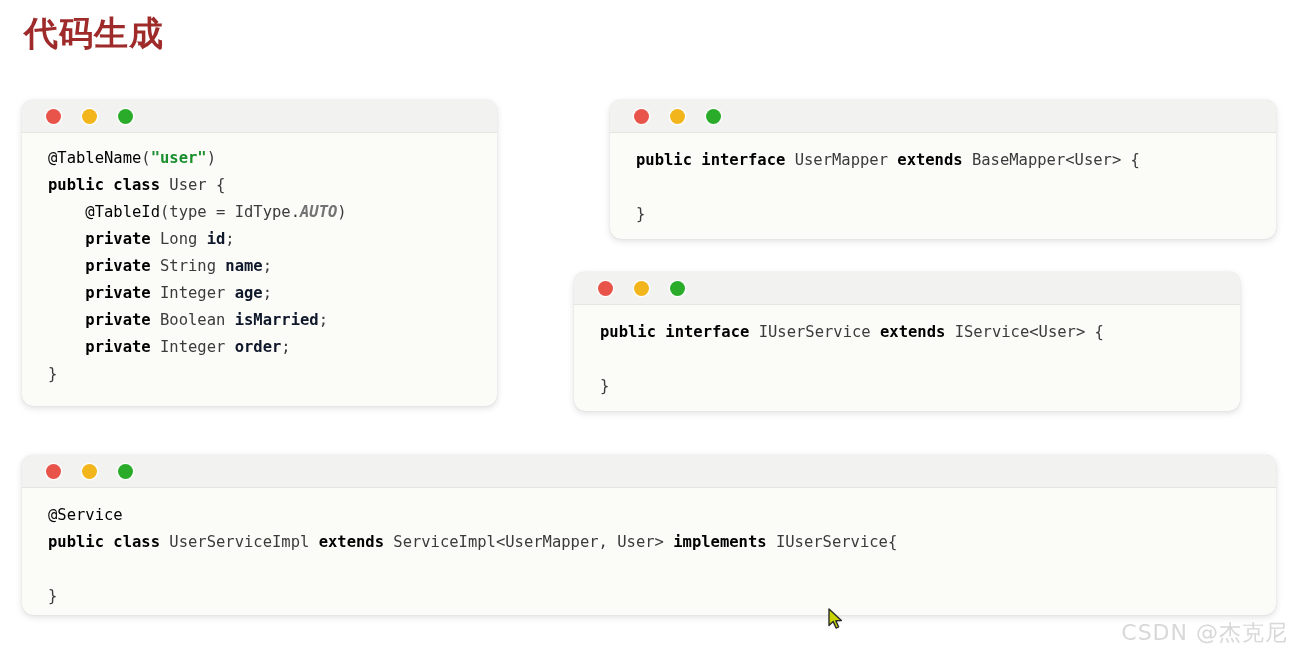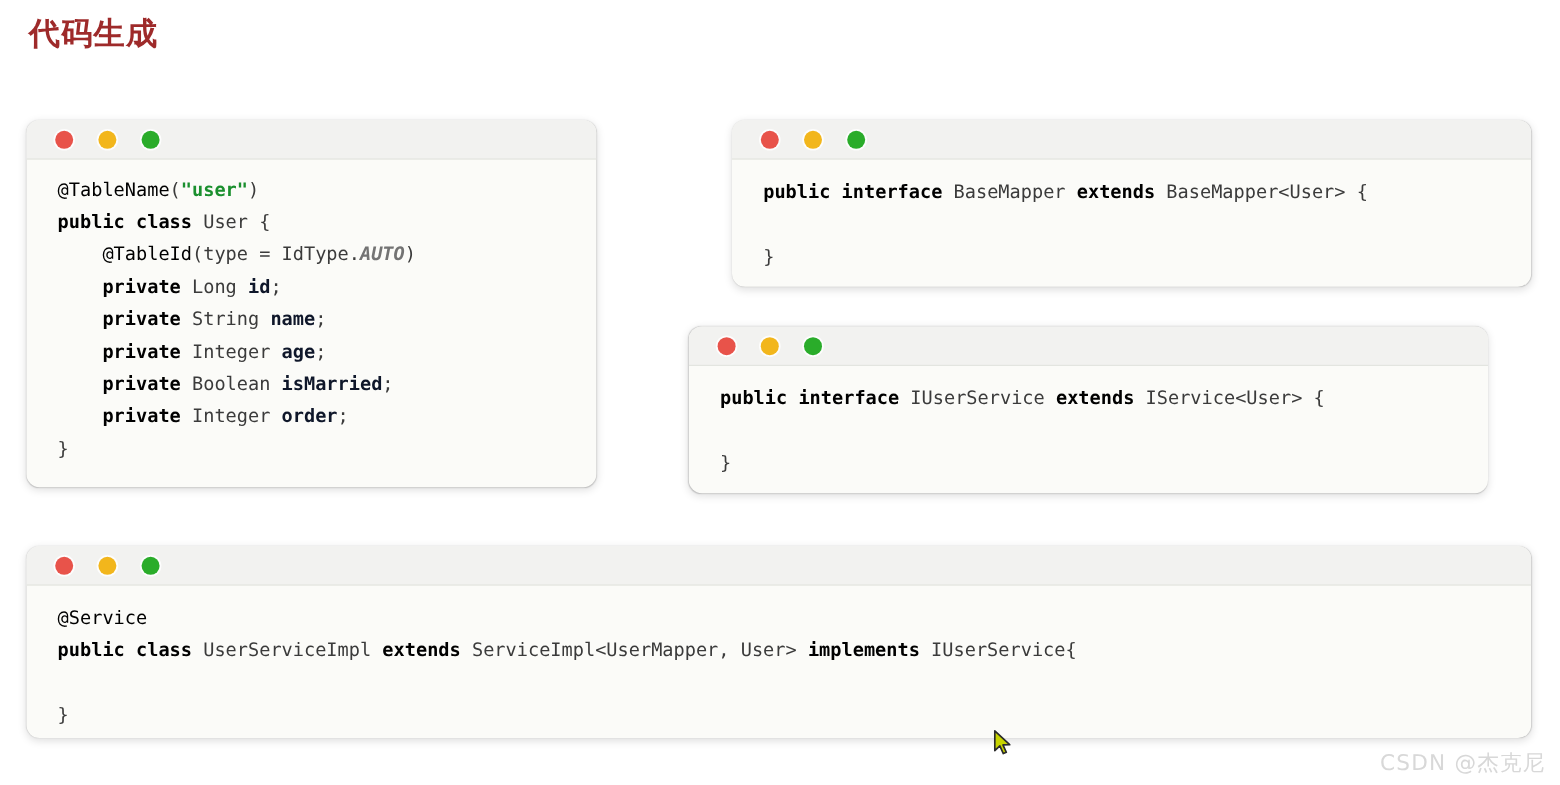--- a/index.html
+++ b/index.html
@@ -14,21 +14,21 @@
     overflow: hidden;
     font-family: "Liberation Sans", sans-serif;
   }
 
   
   #page-title {
     position: absolute;
     left: 24px;
     top: 11px;
     font-family: "DejaVu Sans", sans-serif;
-    font-size: 26px;
+    font-size: 34px;
     font-weight: bold;
     color: #9e2a2a;
     letter-spacing: 1px;
     white-space: nowrap;
   }
 
   
   .code-card {
     position: absolute;
     background: #fbfbf8;
@@ -89,21 +89,21 @@
 
   #card-impl          { left: 22px;  top: 455px; width: 1254px; height: 160px; }
   #card-impl .card-body   { padding-top: 14px; }
 
   
   #watermark {
     position: absolute;
     right: 12px;
     bottom: 6px;
     font-family: "DejaVu Sans", sans-serif;
-    font-size: 18px;
+    font-size: 22px;
     color: #d8d8d8;
     letter-spacing: 1px;
     white-space: nowrap;
     user-select: none;
   }
 
   
   #mouse-cursor {
     position: absolute;
     left: 828px;
@@ -126,21 +126,21 @@
   </div>
   <div class="card-body"><div class="code-line"><span class="tok-anno">@TableName</span><span class="tok-plain">(</span><span class="tok-string">"user"</span><span class="tok-plain">)</span></div><div class="code-line"><span class="tok-kw">public class </span><span class="tok-plain">User {</span></div><div class="code-line"><span class="tok-plain">    </span><span class="tok-anno">@TableId</span><span class="tok-plain">(type = IdType.</span><span class="tok-const">AUTO</span><span class="tok-plain">)</span></div><div class="code-line"><span class="tok-plain">    </span><span class="tok-kw">private </span><span class="tok-plain">Long </span><span class="tok-field">id</span><span class="tok-plain">;</span></div><div class="code-line"><span class="tok-plain">    </span><span class="tok-kw">private </span><span class="tok-plain">String </span><span class="tok-field">name</span><span class="tok-plain">;</span></div><div class="code-line"><span class="tok-plain">    </span><span class="tok-kw">private </span><span class="tok-plain">Integer </span><span class="tok-field">age</span><span class="tok-plain">;</span></div><div class="code-line"><span class="tok-plain">    </span><span class="tok-kw">private </span><span class="tok-plain">Boolean </span><span class="tok-field">isMarried</span><span class="tok-plain">;</span></div><div class="code-line"><span class="tok-plain">    </span><span class="tok-kw">private </span><span class="tok-plain">Integer </span><span class="tok-field">order</span><span class="tok-plain">;</span></div><div class="code-line"><span class="tok-plain">}</span></div></div>
 </div>
 
 <div class="code-card" id="card-mapper">
   <div class="card-titlebar">
     <span class="dot dot-red"></span>
     <span class="dot dot-yellow"></span>
     <span class="dot dot-green"></span>
   </div>
-  <div class="card-body"><div class="code-line"><span class="tok-kw">public interface </span><span class="tok-plain">BaseMapper </span><span class="tok-kw">extends </span><span class="tok-plain">BaseMapper&lt;User&gt; {</span></div><div class="code-line">&nbsp;</div><div class="code-line"><span class="tok-plain">}</span></div></div>
+  <div class="card-body"><div class="code-line"><span class="tok-kw">public interface </span><span class="tok-plain">UserMapper </span><span class="tok-kw">extends </span><span class="tok-plain">BaseMapper&lt;User&gt; {</span></div><div class="code-line">&nbsp;</div><div class="code-line"><span class="tok-plain">}</span></div></div>
 </div>
 
 <div class="code-card" id="card-iservice">
   <div class="card-titlebar">
     <span class="dot dot-red"></span>
     <span class="dot dot-yellow"></span>
     <span class="dot dot-green"></span>
   </div>
   <div class="card-body"><div class="code-line"><span class="tok-kw">public interface </span><span class="tok-plain">IUserService </span><span class="tok-kw">extends </span><span class="tok-plain">IService&lt;User&gt; {</span></div><div class="code-line">&nbsp;</div><div class="code-line"><span class="tok-plain">}</span></div></div>
 </div>

